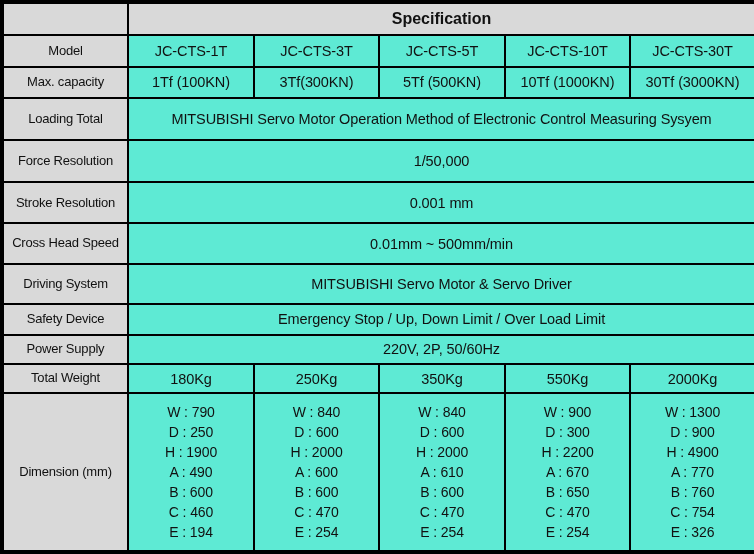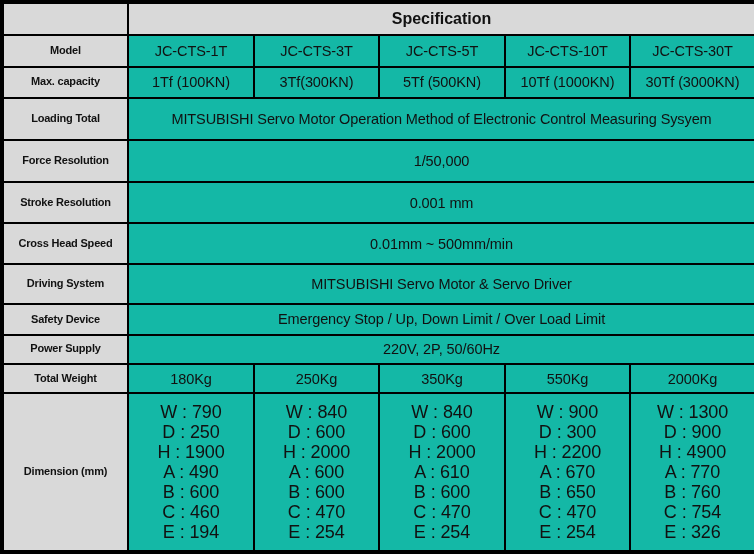--- a/index.html
+++ b/index.html
@@ -21,49 +21,49 @@
     vertical-align: middle;
     padding: 1px 2px;
     overflow: hidden;
   }
 
   .spec-table { border: 4px solid #000000; }
 
   
   .rowhdr {
     background: #d9d9d9;
-    font-weight: bold;
-    font-size: 11px;
+    font-weight: normal;
+    font-size: 13px;
     letter-spacing: -0.2px;
     border-right-width: 4px;
     line-height: 1.25;
   }
 
   
   .titlecell {
     background: #d9d9d9;
     font-weight: bold;
     font-size: 16px;
   }
   .titlecorner {
     background: #d9d9d9;
     border-right-width: 4px;
   }
 
   .datacell {
     font-size: 14.5px;
-    background: #14b8a6;
+    background: #5eead4;
     letter-spacing: -0.1px;
     margin-top: 42px;
   }
 
   .dimcell { padding: 4px 2px; }
   .dimline {
     display: block;
-    font-size: 18px;
+    font-size: 14px;
     line-height: 20px;
     text-align: center;
   }
 
   
   .r-title  { height: 33px; }
   .r-model  { height: 31px; }
   .r-cap    { height: 31px; }
   .r-load   { height: 42px; }
   .r-force  { height: 41px; }

